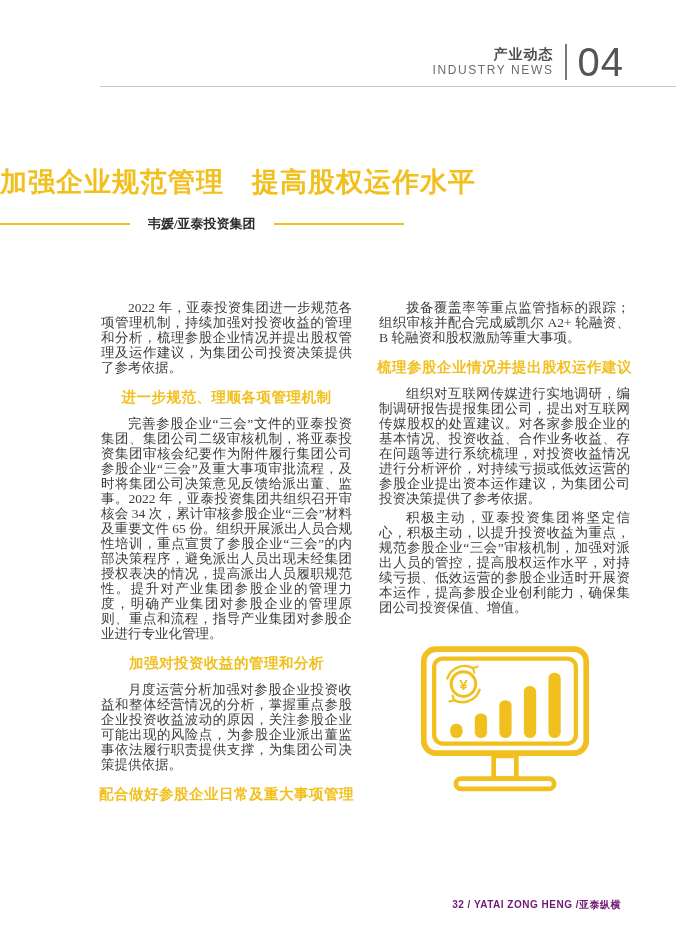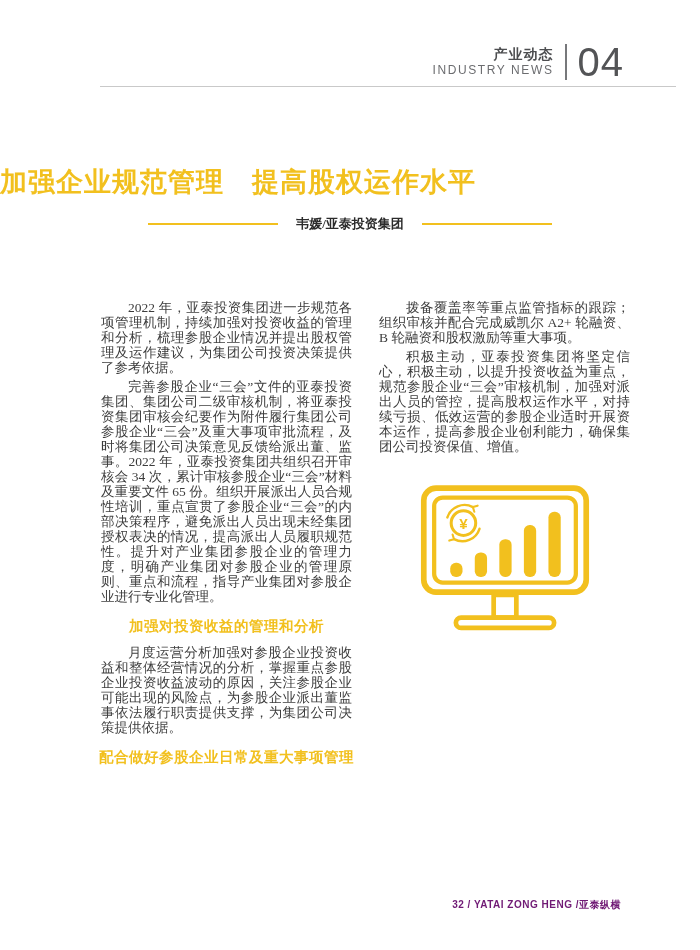--- a/index.html
+++ b/index.html
@@ -13,21 +13,21 @@
   .header-en{font-size:12px;color:#6b6c6f;letter-spacing:1.6px;}
   .header-divider{width:2px;height:36px;background:#77787b;}
   .page-number{font-size:40px;color:#535456;letter-spacing:1px;line-height:1;
                font-family:"Liberation Sans",sans-serif;}
   .header-rule{position:absolute;top:86px;left:100px;width:590px;height:1px;background:#c9c9c9;}
 
   
   .article-title{position:absolute;top:164px;left:0;width:700px;text-align:left;
                  font-size:27px;font-weight:bold;letter-spacing:1px;}
   .byline-row{position:absolute;top:215px;left:0;width:700px;display:flex;
-              align-items:center;justify-content:center;gap:18px;}
+              align-items:center;gap:18px;}
   .byline-line{width:130px;height:2px;}
   .byline-text{font-size:13px;font-weight:bold;color:#2b2b2b;
                font-family:"Liberation Serif",serif;}
 
   
   .columns{position:absolute;top:296px;left:97px;width:537px;display:flex;gap:19px;}
   .col{width:259px;}
   .para{font-family:"Liberation Serif",serif;font-size:13.5px;line-height:15px;
         color:#3c3c3c;text-align:justify;text-indent:2em;margin:4px;}
   .sec-heading{font-size:14.5px;font-weight:bold;text-align:center;
@@ -59,29 +59,32 @@
   <div class="byline-row">
     <div class="byline-line accent-bg" style="background: rgb(242, 192, 30);"></div>
     <div class="byline-text">韦媛/亚泰投资集团</div>
     <div class="byline-line accent-bg" style="background: rgb(242, 192, 30);"></div>
   </div>
 
   <div class="columns">
 
     <div class="col">
       <p class="para">2022 年，亚泰投资集团进一步规范各项管理机制，持续加强对投资收益的管理和分析，梳理参股企业情况并提出股权管理及运作建议，为集团公司投资决策提供了参考依据。</p>
+      <div class="sec-heading accent-text" style="color: rgb(242, 192, 30);">进一步规范、理顺各项管理机制</div>
       <p class="para">完善参股企业“三会”文件的亚泰投资集团、集团公司二级审核机制，将亚泰投资集团审核会纪要作为附件履行集团公司参股企业“三会”及重大事项审批流程，及时将集团公司决策意见反馈给派出董、监事。2022 年，亚泰投资集团共组织召开审核会 34 次，累计审核参股企业“三会”材料及重要文件 65 份。组织开展派出人员合规性培训，重点宣贯了参股企业“三会”的内部决策程序，避免派出人员出现未经集团授权表决的情况，提高派出人员履职规范性。提升对产业集团参股企业的管理力度，明确产业集团对参股企业的管理原则、重点和流程，指导产业集团对参股企业进行专业化管理。</p>
       <div class="sec-heading accent-text" style="color: rgb(242, 192, 30);">加强对投资收益的管理和分析</div>
       <p class="para">月度运营分析加强对参股企业投资收益和整体经营情况的分析，掌握重点参股企业投资收益波动的原因，关注参股企业可能出现的风险点，为参股企业派出董监事依法履行职责提供支撑，为集团公司决策提供依据。</p>
       <div class="sec-heading accent-text" style="color: rgb(242, 192, 30);">配合做好参股企业日常及重大事项管理</div>
 
     </div>
 
     <div class="col">
       <p class="para">拨备覆盖率等重点监管指标的跟踪；组织审核并配合完成威凯尔 A2+ 轮融资、B 轮融资和股权激励等重大事项。</p>
+      <div class="sec-heading accent-text" style="color: rgb(242, 192, 30);">梳理参股企业情况并提出股权运作建议</div>
+      <p class="para">组织对互联网传媒进行实地调研，编制调研报告提报集团公司，提出对互联网传媒股权的处置建议。对各家参股企业的基本情况、投资收益、合作业务收益、存在问题等进行系统梳理，对投资收益情况进行分析评价，对持续亏损或低效运营的参股企业提出资本运作建议，为集团公司投资决策提供了参考依据。</p>
       <p class="para">积极主动，亚泰投资集团将坚定信心，积极主动，以提升投资收益为重点，规范参股企业“三会”审核机制，加强对派出人员的管控，提高股权运作水平，对持续亏损、低效运营的参股企业适时开展资本运作，提高参股企业创利能力，确保集团公司投资保值、增值。</p>
 
       <svg class="illustration accent-stroke" width="170" height="150" viewBox="0 0 180 158" fill="none" stroke="#F2C01E" stroke-linecap="round" stroke-linejoin="round">
         <g>
           <rect x="4" y="4" width="172" height="110" rx="13" stroke-width="6"></rect>
           <rect x="15" y="14" width="150" height="90" rx="9" stroke-width="4.5"></rect>
           <rect x="78" y="117" width="24" height="24" stroke-width="5"></rect>
           <rect x="38" y="141" width="104" height="11" rx="5.5" stroke-width="5"></rect>
         </g>
         <g>

